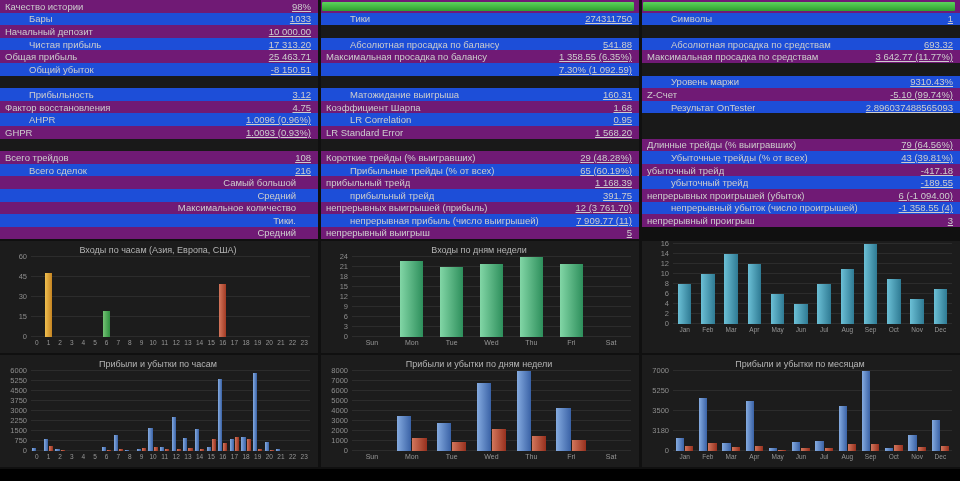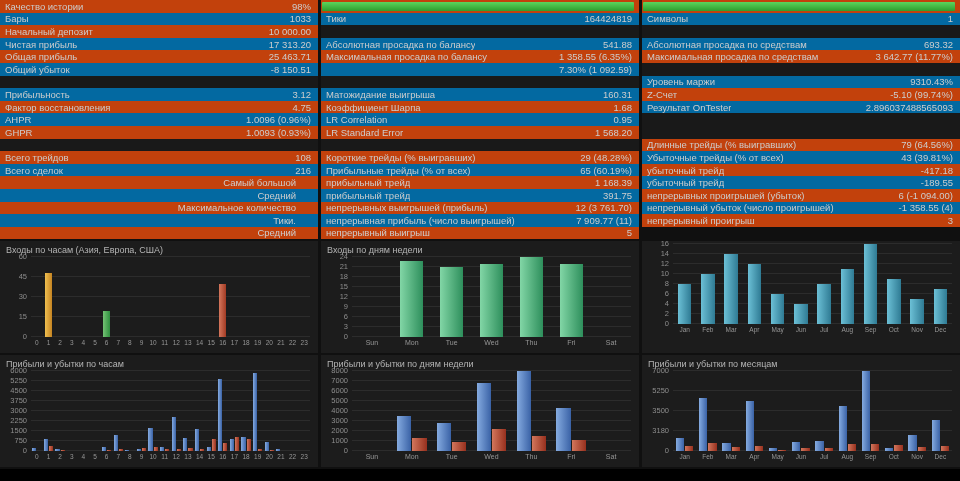--- a/index.html
+++ b/index.html
@@ -6,31 +6,31 @@
   body{
     width:960px;height:481px;overflow:hidden;
     background:#101010;
     font-family:"Liberation Sans","DejaVu Sans",sans-serif;
     -webkit-font-smoothing:antialiased;
   }
   
   .stats{display:grid;grid-template-columns:1fr 1fr 1fr;column-gap:3px;}
   .stat-col{display:flex;flex-direction:column;}
   .stat-row{height:12.6px;display:flex;align-items:center;font-size:9.5px;color:#cdcdcd;overflow:hidden;}
-  .stat-row.s-odd{background:#c2410c;}
-  .stat-row.s-even{background:#0369a1;}
+  .stat-row.s-odd{background:#701a75;}
+  .stat-row.s-even{background:#1d4ed8;padding-left:24px;}
   .stat-row.s-blank{background:#191919;}
   .stat-label{padding-left:5px;white-space:nowrap;overflow:hidden;}
   .stat-label.right{margin-left:auto;padding-right:22px;padding-left:0;}
-  .stat-value{margin-left:auto;padding-right:7px;white-space:nowrap;}
+  .stat-value{margin-left:auto;padding-right:7px;white-space:nowrap;text-decoration:underline;}
   .quality-bar{height:9px;margin-left:1px;background:linear-gradient(180deg,#5cd45c,#2e9e2e);border-radius:1px;}
   
   .charts{margin-top:2px;display:grid;grid-template-columns:1fr 1fr 1fr;gap:2px 3px;}
   .chart-panel{background:#1c1c1c;height:112px;box-sizing:border-box;padding:3px 8px 0 4px;}
-  .chart-title{font-size:9px;color:#b5b5b5;height:13px;line-height:12px;padding-left:2px;white-space:nowrap;overflow:hidden;}
+  .chart-title{font-size:9px;color:#b5b5b5;height:13px;line-height:12px;padding-left:2px;white-space:nowrap;overflow:hidden;text-align:center;}
   .chart-body{position:relative;height:80px;margin-left:27px;}
   .gridline{position:absolute;left:0;right:0;height:1px;background:#2c2c2c;}
   .ytick{position:absolute;right:calc(100% + 4px);transform:translateY(4px);font-size:7.5px;color:#8d8d8d;white-space:nowrap;}
   .bars{position:absolute;left:0;right:0;top:0;bottom:0;display:flex;align-items:flex-end;}
   .slot{flex:1 1 0;display:flex;justify-content:center;align-items:flex-end;gap:1px;height:100%;min-width:0;}
   .bar{width:58%;min-width:2px;}
   .grouped .bar{width:36%;}
   .xlabels{display:flex;margin-left:27px;height:13px;}
   .xlab{flex:1 1 0;text-align:center;font-size:7px;color:#969696;line-height:12px;min-width:0;overflow:hidden;}
   .dense .xlab{font-size:6.5px;}
@@ -106,21 +106,21 @@
       <div class="stat-row s-odd">
         <span class="stat-label right">Средний</span>
       </div>
     </div>
     <div class="stat-col">
       <div class="stat-row s-odd">
         <div class="quality-bar" style="width: 98%; flex: 0 0 98%;"></div>
       </div>
       <div class="stat-row s-even">
         <span class="stat-label">Тики</span>
-        <span class="stat-value">164424819</span>
+        <span class="stat-value">274311750</span>
       </div>
       <div class="stat-row s-blank"></div>
       <div class="stat-row s-even">
         <span class="stat-label">Абсолютная просадка по балансу</span>
         <span class="stat-value">541.88</span>
       </div>
       <div class="stat-row s-odd">
         <span class="stat-label">Максимальная просадка по балансу</span>
         <span class="stat-value">1 358.55 (6.35%)</span>
       </div>

